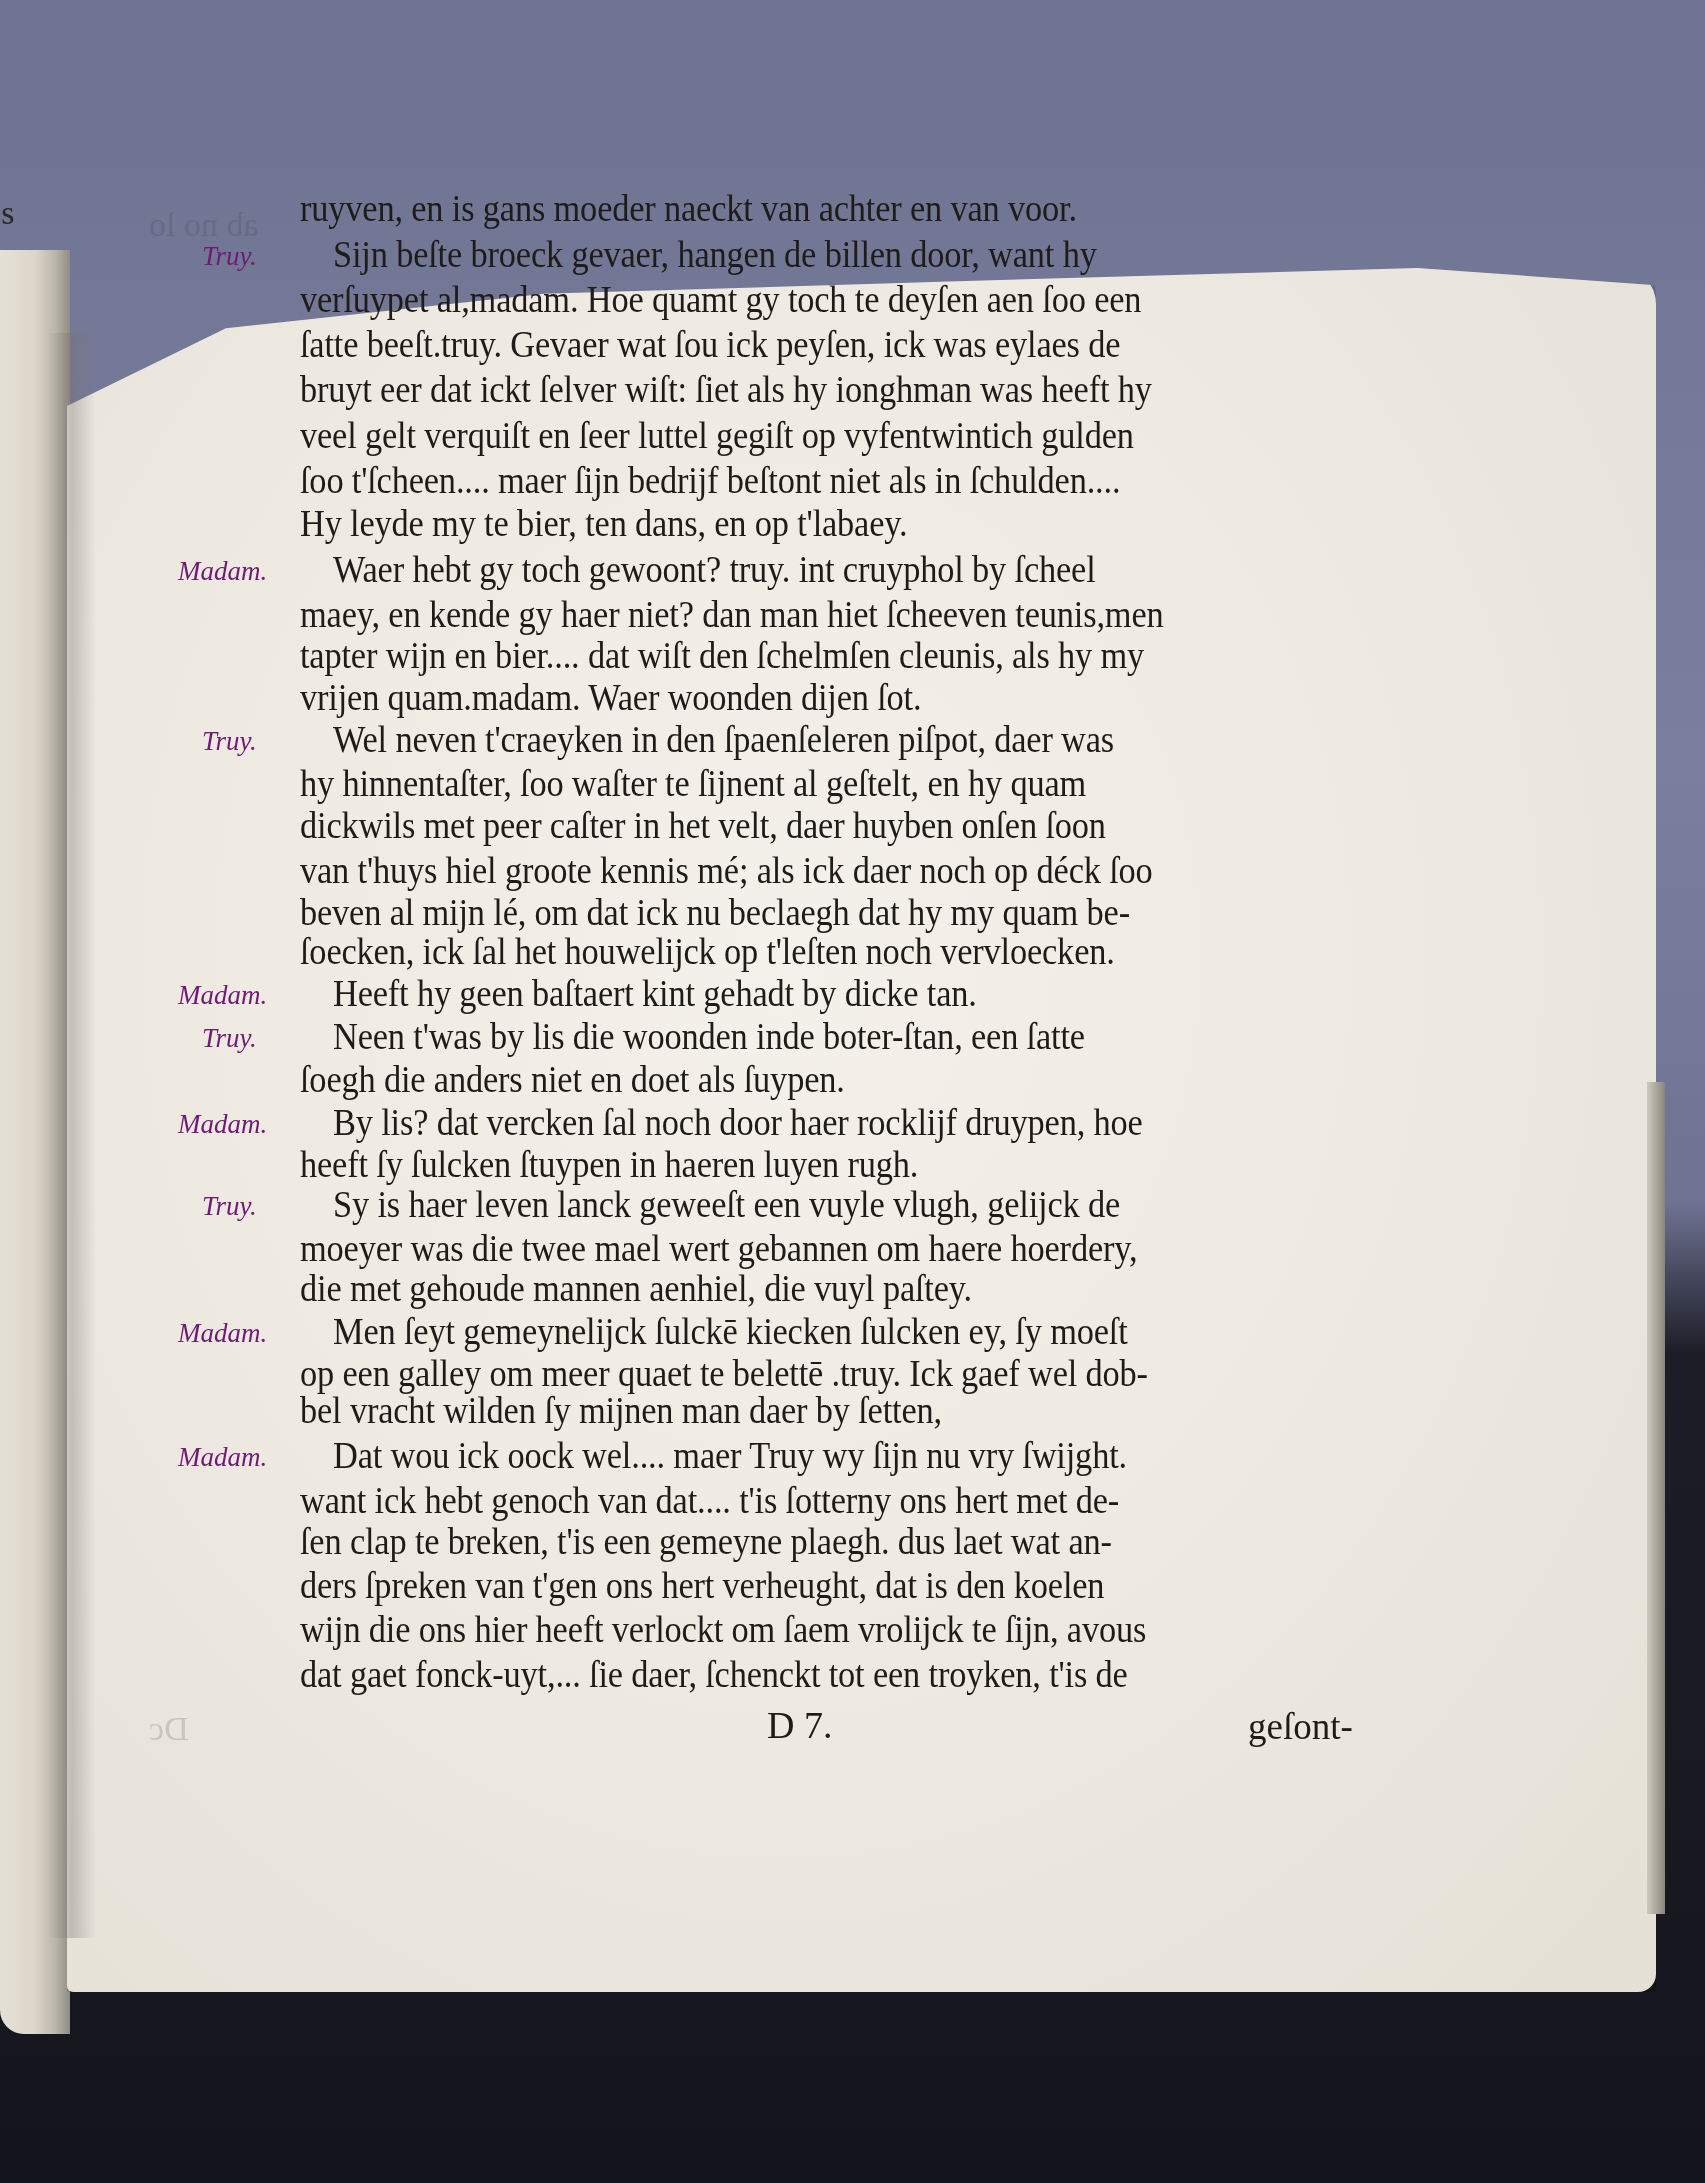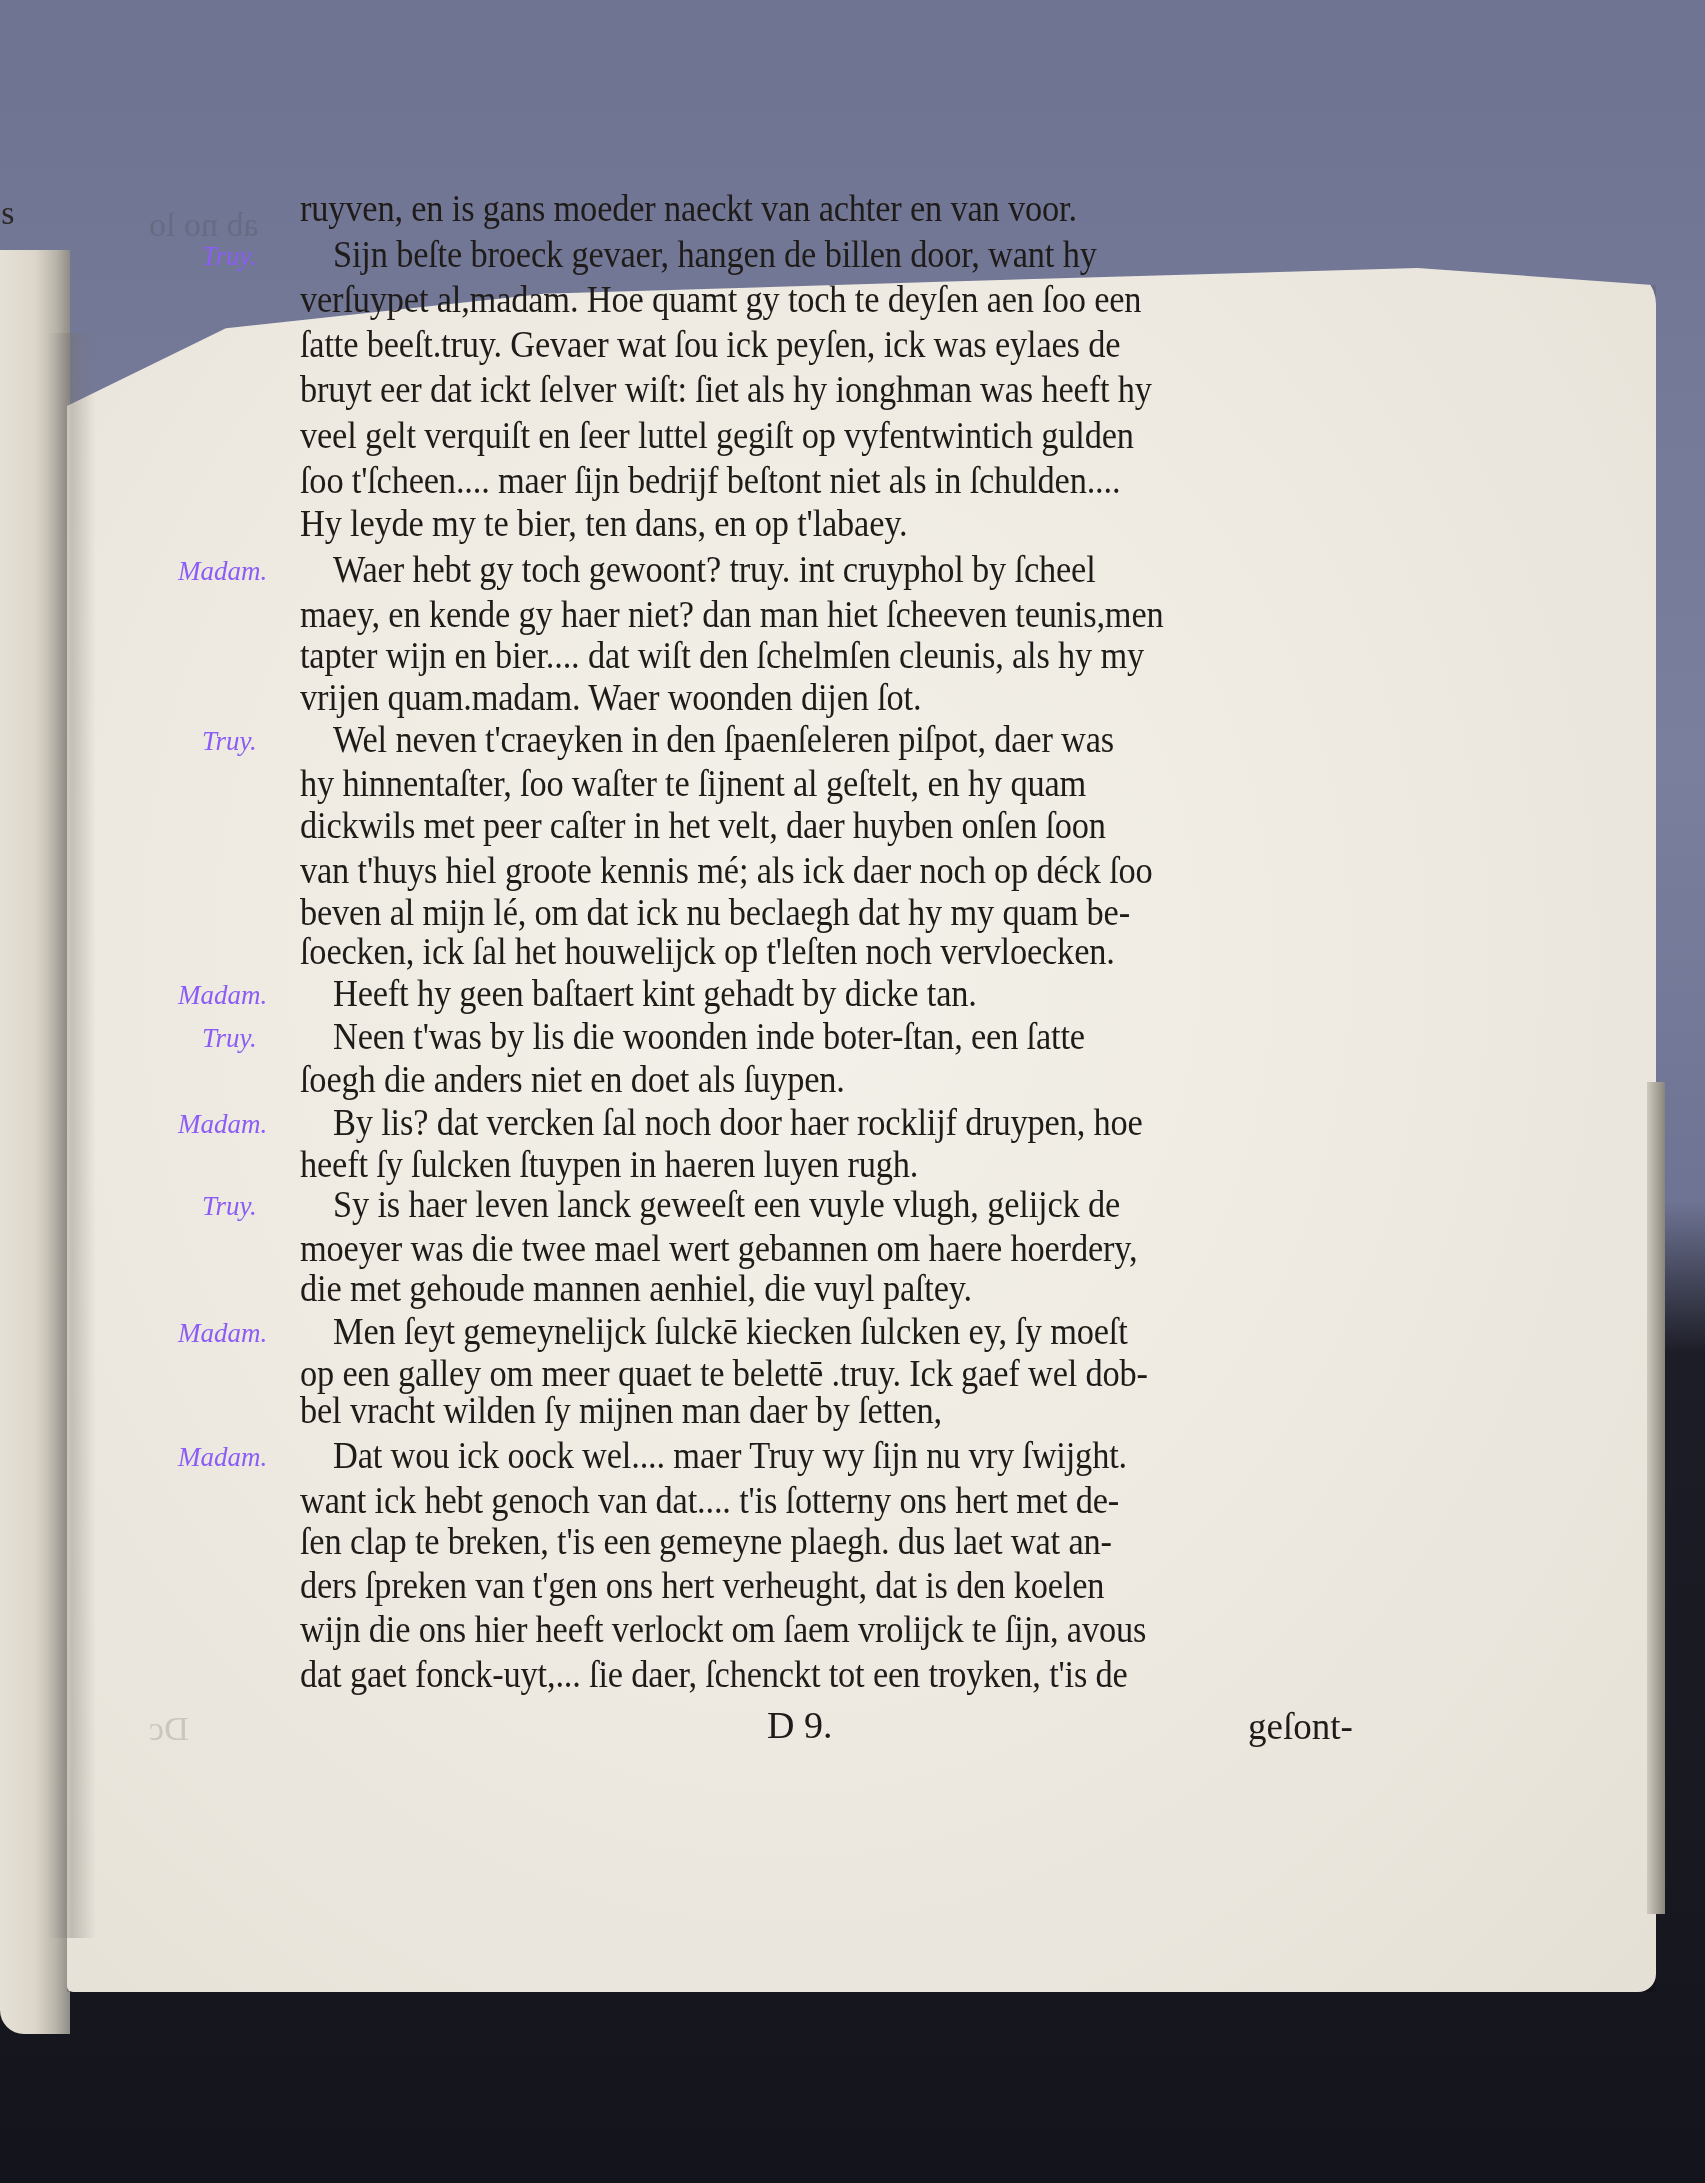--- a/index.html
+++ b/index.html
@@ -32,21 +32,21 @@
   .line {
     position:absolute; left:300px; white-space:nowrap;
     font-family:"Liberation Serif", "DejaVu Serif", serif;
     font-size:37px; line-height:1; color:#1e1b19;
     letter-spacing:-0.2px;
     transform: scaleX(0.93); transform-origin: left bottom;
   }
   .speaker {
     position:absolute; white-space:nowrap;
     font-family:"Liberation Serif", serif; font-style:italic;
-    font-size:27px; color:#8b5cf6; line-height:1;
+    font-size:27px; color:#701a75; line-height:1;
   }
   .signature {
     position:absolute; font-family:"Liberation Serif", serif; font-size:38px; color:#1e1b19; line-height:1;
   }
   .catchword {
     position:absolute; font-family:"Liberation Serif", serif; font-size:37px; color:#1e1b19; line-height:1;
   }
   .bleed {
     position:absolute; font-family:"Liberation Serif", serif; font-size:34px; color:rgba(60,55,50,0.18);
     transform:scaleX(-1); white-space:nowrap; line-height:1;
@@ -108,15 +108,15 @@
     <div class="speaker" style="top: 558px; left: 178px;">Madam.</div>
     <div class="speaker" style="top: 728px; left: 202px;">Truy.</div>
     <div class="speaker" style="top: 982px; left: 178px;">Madam.</div>
     <div class="speaker" style="top: 1025px; left: 202px;">Truy.</div>
     <div class="speaker" style="top: 1111px; left: 178px;">Madam.</div>
     <div class="speaker" style="top: 1193px; left: 202px;">Truy.</div>
     <div class="speaker" style="top: 1320px; left: 178px;">Madam.</div>
     <div class="speaker" style="top: 1444px; left: 178px;">Madam.</div>
   </div>
 
-<div class="signature" style="left:767px; top:1706px;">D 9.</div>
+<div class="signature" style="left:767px; top:1706px;">D 7.</div>
 <div class="catchword" style="left:1248px; top:1708px;">geſont-</div>
 
 
 </body></html>

